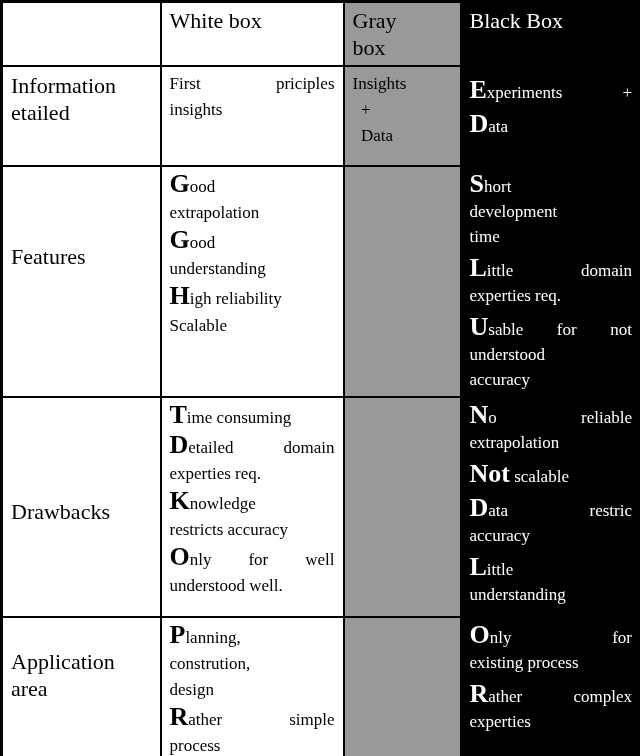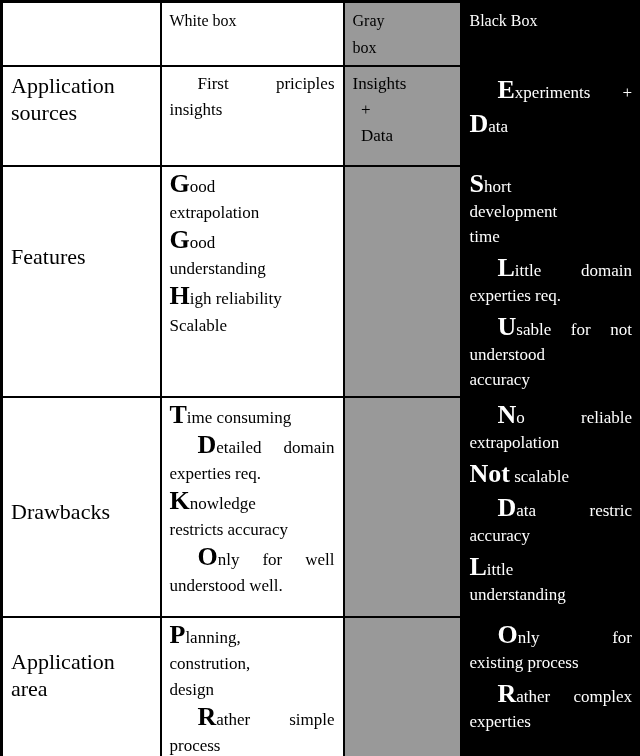--- a/index.html
+++ b/index.html
@@ -36,23 +36,23 @@
   }
   td.c0{font-size:22px;line-height:27px;padding-top:5px;}
   tr.r2 td.c0{padding-top:76px}
   tr.r3 td.c0{padding-top:100px}
   tr.r4 td.c0{padding-top:30px}
   td.c2{background:var(--gray-col);margin-top:40px;}
   td.c3{background:var(--black-col);color:var(--text-light);border-color:var(--border);}
   .line{font-size:17px;line-height:26px;}
   td.c3 .line{line-height:25px;}
   td.c2 .line{white-space:pre-wrap;}
-  tr.r0 .line{font-size:16px;line-height:27px;}
+  tr.r0 .line{font-size:22px;line-height:27px;}
   tr.r1 td.c3{padding-top:10px;}
-  .spread{text-align:justify;text-align-last:justify;margin-left:28px;-moz-text-align-last:justify;}
+  .spread{text-align:justify;text-align-last:justify;-moz-text-align-last:justify;}
   .cap{font-size:26px;font-weight:bold;line-height:25px;}
   .item + .item{margin-top:1px;}
   td.c3 .item + .item{margin-top:6px;}
 </style>
 </head>
 <body>
 
 <table class="cmp">
   <colgroup>
     <col class="w0">
@@ -74,21 +74,21 @@
             <div class="line">box</div>
           </div>
         </td>
     <td class="c3">
           <div class="item">
             <div class="line">Black Box</div>
           </div>
         </td>
   </tr>
   <tr class="r1">
-    <td class="c0">Application sources</td>
+    <td class="c0">Information etailed</td>
     <td class="c1">
           <div class="item">
             <div class="line spread">First priciples</div>
             <div class="line">insights</div>
           </div>
         </td>
     <td class="c2">
           <div class="item">
             <div class="line">Insights</div>
             <div class="line">  +</div>

